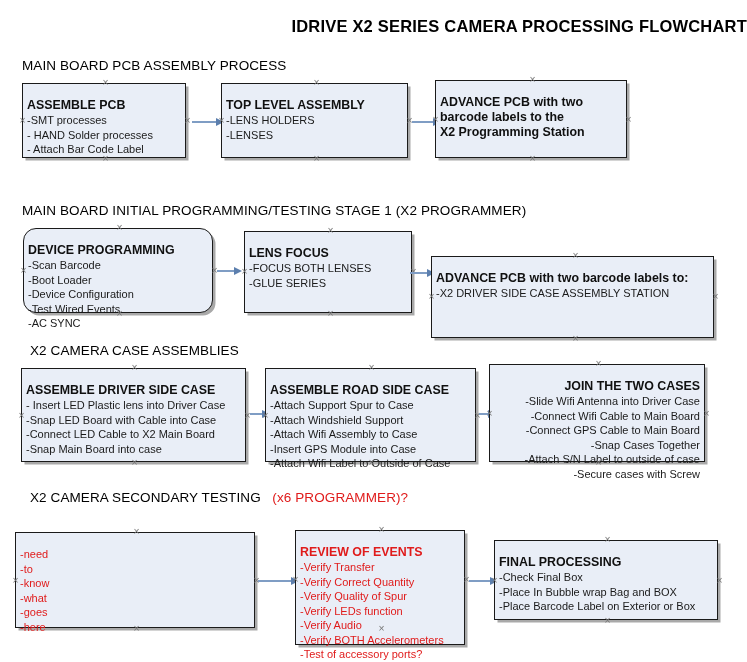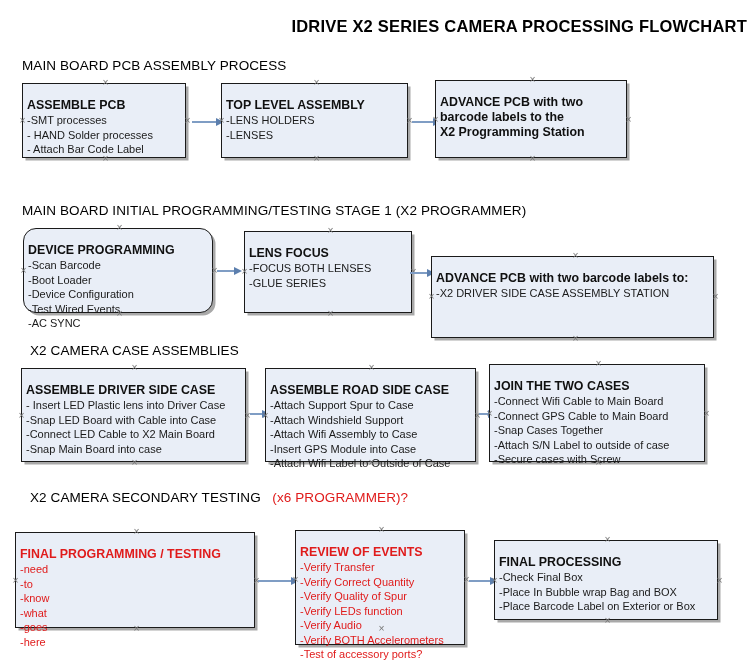--- a/index.html
+++ b/index.html
@@ -163,40 +163,40 @@
     <div class="bl">-Insert GPS Module into Case</div>
     <div class="bl">-Attach Wifi Label to Outside of Case</div>
     <div class="hx" style="left:101px;top:-5px;"></div>
     <div class="hx" style="left:101px;top:90px;"></div>
     <div class="hx" style="left:-5px;top:43px;"></div>
     <div class="hx" style="left:207px;top:43px;"></div>
   </div>
 
   <div class="arrow" style="left:479px;top:413px;width:10px;"></div>
 
-  <div class="box" style="left:489px;top:364px;width:216px;height:98px;">
+  <div class="box" style="left:489px;top:364px;width:216px;height:98px;text-align:right;">
     <div class="bt">JOIN THE TWO CASES</div>
+    <div class="bl">-Slide Wifi Antenna into Driver Case</div>
     <div class="bl">-Connect Wifi Cable to Main Board</div>
     <div class="bl">-Connect GPS Cable to Main Board</div>
     <div class="bl">-Snap Cases Together</div>
     <div class="bl">-Attach S/N Label to outside of case</div>
     <div class="bl">-Secure cases with Screw</div>
     <div class="hx" style="left:104px;top:-5px;"></div>
     <div class="hx" style="left:104px;top:94px;"></div>
     <div class="hx" style="left:-5px;top:45px;"></div>
     <div class="hx" style="left:212px;top:45px;"></div>
   </div>
 
   <div class="section-head" style="left:30px;top:490px;">
     <span>X2 CAMERA SECONDARY TESTING</span>
     <span>&nbsp;&nbsp;</span><span class="red">(x6 PROGRAMMER)?</span>
   </div>
 
   <div class="box red" style="left:15px;top:532px;width:240px;height:96px;">
-    <div class="bt">FINAL PROGRAMMING / TESTING</div>
     <div class="bl">-need</div>
     <div class="bl">-to</div>
     <div class="bl">-know</div>
     <div class="bl">-what</div>
     <div class="bl">-goes</div>
     <div class="bl">-here</div>
     <div class="hx" style="left:116px;top:-5px;"></div>
     <div class="hx" style="left:116px;top:92px;"></div>
     <div class="hx" style="left:-5px;top:44px;"></div>
     <div class="hx" style="left:236px;top:44px;"></div>

